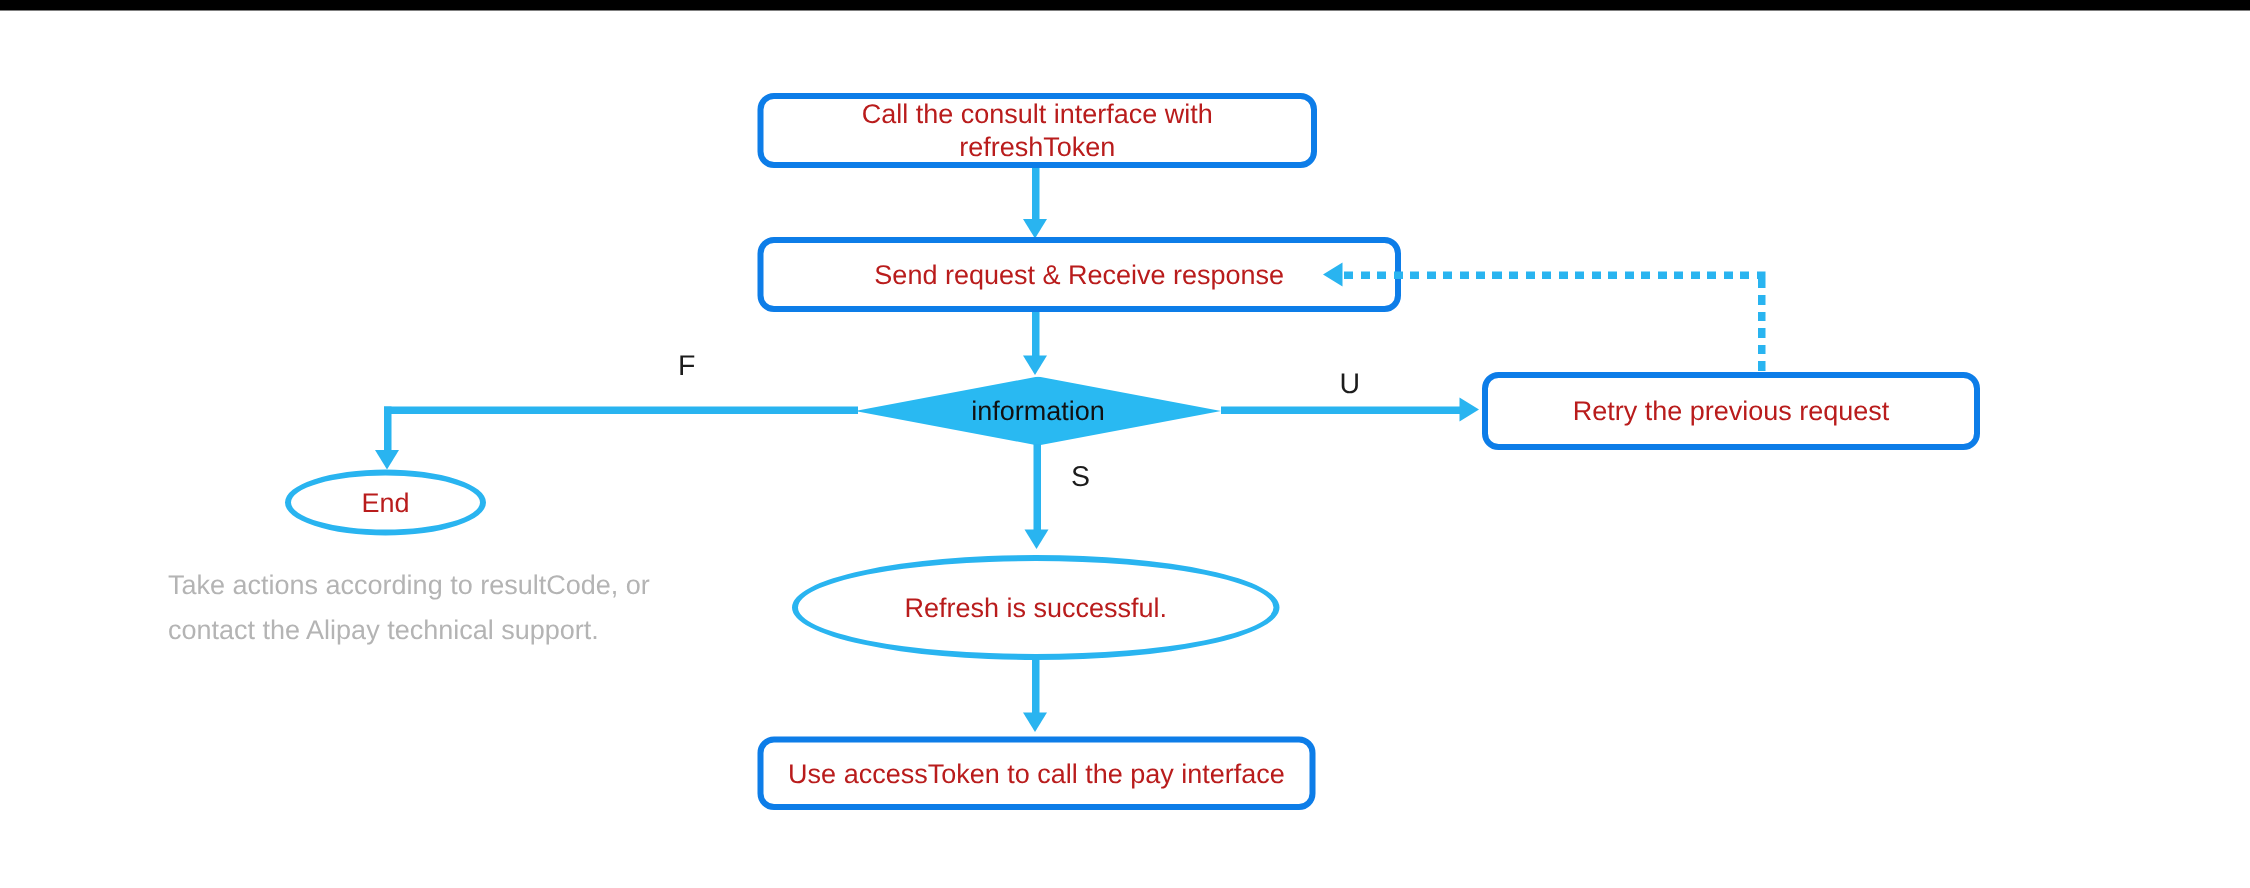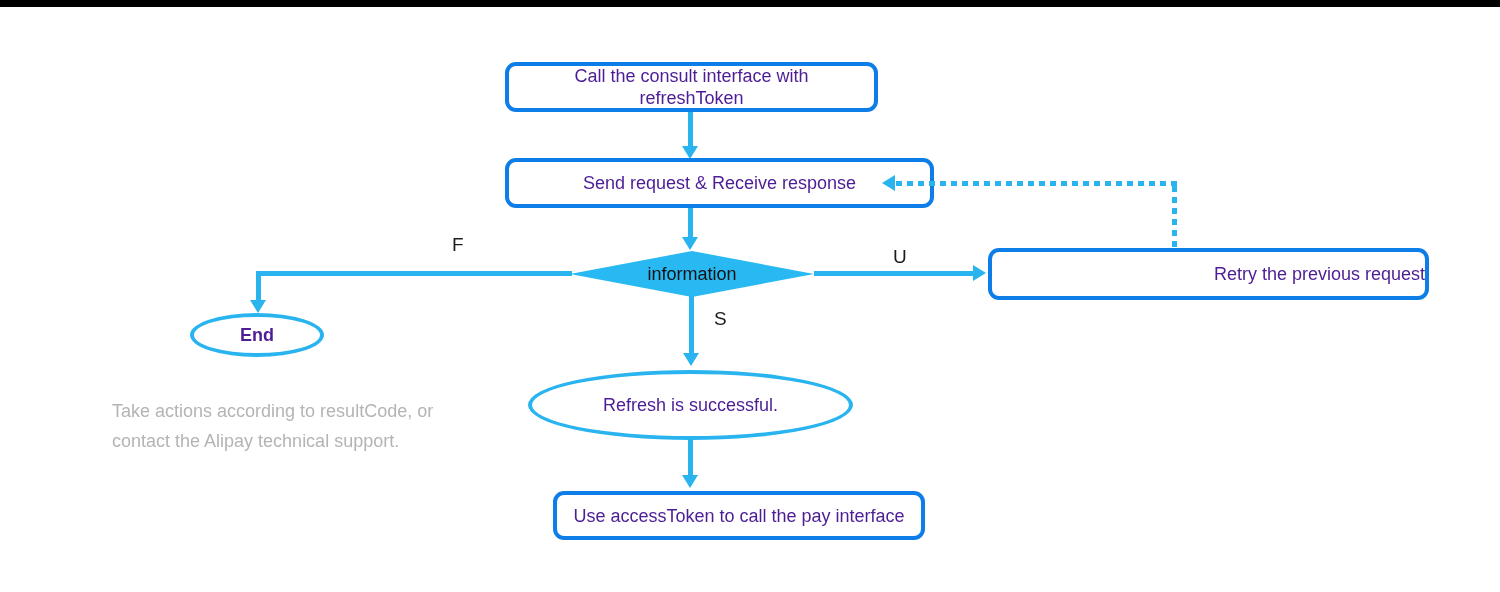--- a/index.html
+++ b/index.html
@@ -27,21 +27,21 @@
     box-sizing: border-box;
     background: #ffffff;
     border: 4px solid #0d7de8;
     border-radius: 11px;
     display: flex;
     align-items: center;
     justify-content: center;
     text-align: center;
     font-size: 18px;
     line-height: 22px;
-    color: #4c1d95;
+    color: #b91c1c;
   }
   .node .lbl { display: inline-block; }
   .ellipse {
     border-radius: 50%;
     border-color: #29b4f0;
   }
   .diamond {
     position: absolute;
     box-sizing: border-box;
     background: #29b9f2;
@@ -124,46 +124,46 @@
 
   <div class="diamond" style="left:570px; top:251px; width:244px; height:46px;">
     <span class="lbl">information</span>
   </div>
 
   <div class="hline" style="left:256px; top:271px; width:316px;"></div>
   <div class="vline" style="left:256px; top:271px; height:30px;"></div>
   <div class="arr down" style="left:250px; top:300px;"></div>
   <div class="edge-label" style="left:452px; top:234px;">F</div>
 
-  <div class="node ellipse" style="left:190px; top:313px; width:134px; height:44px;font-weight:bold;">
+  <div class="node ellipse" style="left:190px; top:313px; width:134px; height:44px;">
     <span class="lbl">End</span>
   </div>
 
   <div class="hline" style="left:814px; top:271px; width:160px;"></div>
   <div class="arr right" style="left:973px; top:265px;"></div>
   <div class="edge-label" style="left:893px; top:246px;">U</div>
 
-  <div class="node" style="left:988px; top:248px; width:441px; height:52px;justify-content:flex-end;">
+  <div class="node" style="left:988px; top:248px; width:332px; height:52px;">
     <span class="lbl">Retry the previous request</span>
   </div>
 
   <div class="dotted-v" style="left:1172px; top:186px; height:62px;"></div>
   <div class="dotted-h" style="left:896px; top:181px; width:281px;"></div>
   <div class="arr left" style="left:882px; top:175px;"></div>
 
   <div class="vline" style="left:689px; top:296px; height:58px;"></div>
   <div class="arr down" style="left:683px; top:353px;"></div>
   <div class="edge-label" style="left:714px; top:308px;">S</div>
 
   <div class="node ellipse" style="left:528px; top:370px; width:325px; height:70px;">
     <span class="lbl">Refresh is successful.</span>
   </div>
 
   <div class="vline" style="left:688px; top:440px; height:36px;"></div>
   <div class="arr down" style="left:682px; top:475px;"></div>
 
-  <div class="node" style="left:505px; top:491px; width:372px; height:49px;margin-left:48px;">
+  <div class="node" style="left:505px; top:491px; width:372px; height:49px;">
     <span class="lbl">Use accessToken to call the pay interface</span>
   </div>
 
-  <div class="note" style="left:112px; top:396px; width:365px;">Take actions according to resultCode, or contact the Alipay technical support.</div>
+  <div class="note" style="left:112px; top:375px; width:365px;">Take actions according to resultCode, or contact the Alipay technical support.</div>
 
 </div>
 
 </body></html>

